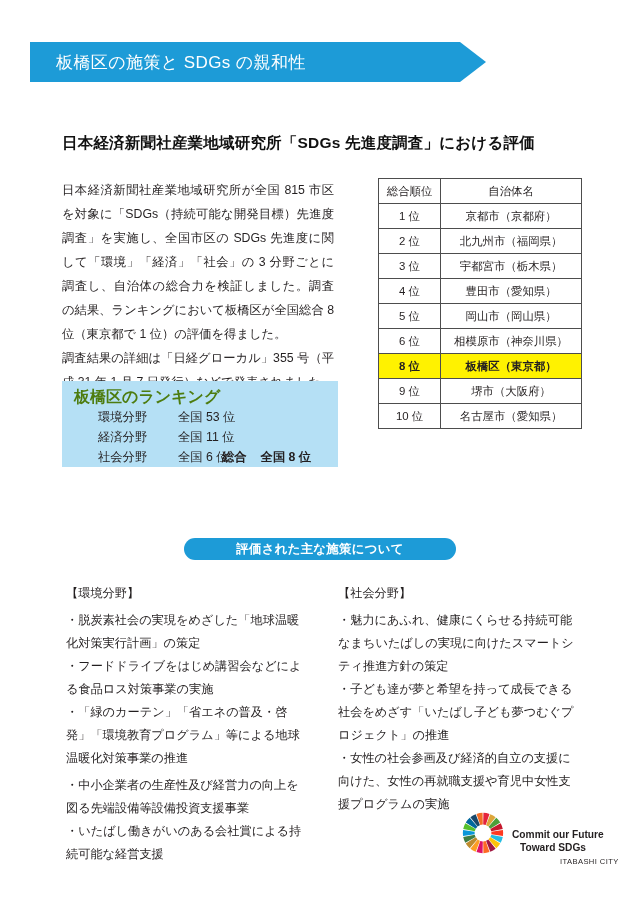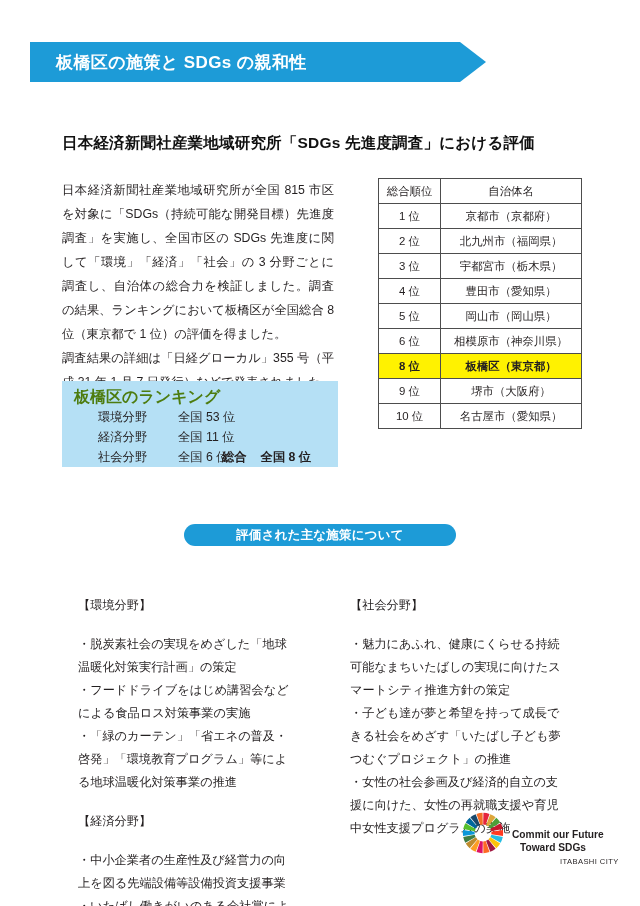--- a/index.html
+++ b/index.html
@@ -40,21 +40,21 @@
     height: 0;
     border-top: 20px solid transparent;
     border-bottom: 20px solid transparent;
     border-left: 26px solid #1d9bd7;
   }
   .header-title {
     position: absolute;
     left: 26px;
     top: 9px;
     font-size: 17px;
-    font-weight: bold;
+    font-weight: normal;
     color: #ffffff;
     letter-spacing: 0.4px;
     white-space: nowrap;
   }
 
   
   .section-heading {
     position: absolute;
     left: 62px;
     top: 133px;
@@ -152,21 +152,21 @@
   .rank-table .col-city { width: 142px; }
   .rank-table tr.highlight td {
     background: #fff200;
     font-weight: bold;
   }
 
   
   .pill-heading {
     position: absolute;
     left: 184px;
-    top: 524px;
+    top: 538px;
     width: 272px;
     height: 22px;
     background: #1d9bd7;
     border-radius: 11px;
     color: #ffffff;
     font-size: 12.4px;
     font-weight: bold;
     text-align: center;
     line-height: 22px;
     letter-spacing: 0.3px;
@@ -184,21 +184,21 @@
   }
   .col-right {
     position: absolute;
     left: 334px;
     top: 578px;
     width: 252px;
     font-size: 12.2px;
     line-height: 23px;
     color: #231f20;
   }
-  .col-left p, .col-right p { margin: 16px; }
+  .col-left p, .col-right p { margin: 4px; }
   .cat-label { font-weight: normal; }
 
   
   .sdg-logo {
     position: absolute;
     left: 462px;
     top: 810px;
     width: 130px;
     height: 50px;
   }
@@ -313,21 +313,20 @@
   </tbody>
 </table>
 
 <div class="pill-heading">評価された主な施策について</div>
 
 <div class="col-left">
   <p class="cat-label">【環境分野】</p>
   <p style="white-space:pre-line;">・脱炭素社会の実現をめざした「地球温暖化対策実行計画」の策定
 ・フードドライブをはじめ講習会などによる食品ロス対策事業の実施
 ・「緑のカーテン」「省エネの普及・啓発」「環境教育プログラム」等による地球温暖化対策事業の推進</p>
-  <p class="cat-label">【経済分野】</p>
   <p style="white-space:pre-line;">・中小企業者の生産性及び経営力の向上を図る先端設備等設備投資支援事業
 ・いたばし働きがいのある会社賞による持続可能な経営支援</p>
 </div>
 
 <div class="col-right">
   <p class="cat-label">【社会分野】</p>
   <p style="white-space:pre-line;">・魅力にあふれ、健康にくらせる持続可能なまちいたばしの実現に向けたスマートシティ推進方針の策定
 ・子ども達が夢と希望を持って成長できる社会をめざす「いたばし子ども夢つむぐプロジェクト」の推進
 ・女性の社会参画及び経済的自立の支援に向けた、女性の再就職支援や育児中女性支援プログラムの実施</p>
 </div>

